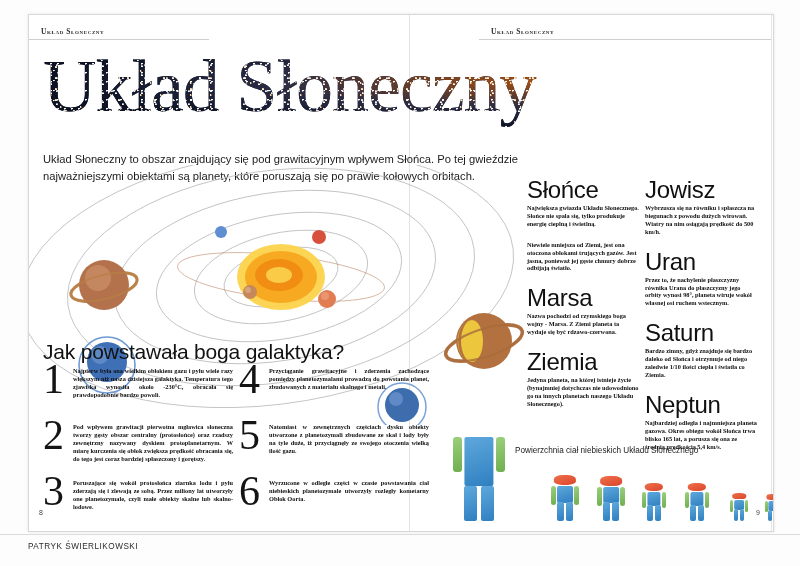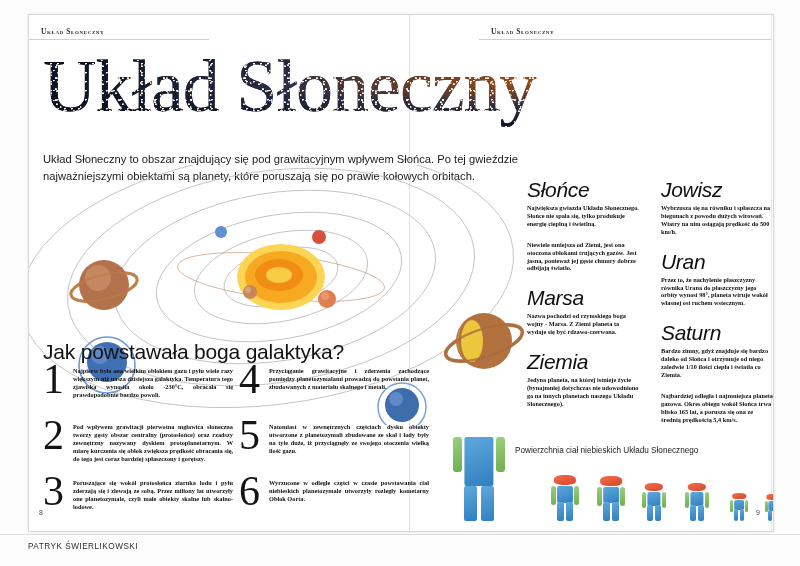--- a/index.html
+++ b/index.html
@@ -104,25 +104,25 @@
     font-family:"Liberation Serif", serif;
     font-size:6.3px;line-height:7.9px;font-weight:700;color:#101010;
     text-align:justify;
     padding-right:6px;
   }
 
   
   .planets{position:absolute;left:498px;top:162px;width:240px;}
   .p-col{position:absolute;top:0;width:112px;}
   .p-col.a{left:0;}
-  .p-col.b{left:134px;}
+  .p-col.b{left:118px;}
   .p-entry{margin-bottom:13px;}
   .p-name{
-    font-size:21px;line-height:25px;font-weight:400;color:#101010;
-    letter-spacing:-.3px;margin-bottom:2px;font-style:italic;
+    font-size:24px;line-height:25px;font-weight:400;color:#101010;
+    letter-spacing:-.3px;margin-bottom:2px;
   }
   .p-desc{
     font-family:"Liberation Serif", serif;
     font-size:6.3px;line-height:7.9px;font-weight:700;color:#101010;
     text-align:left;
   }
 
   
   .chart{position:absolute;left:414px;top:420px;width:330px;height:110px;}
   .chart-title{
@@ -311,20 +311,21 @@
         </div>
         <div class="p-entry">
           <div class="p-name">Uran</div>
           <div class="p-desc">Przez to, że nachylenie płaszczyzny równika Urana do płaszczyzny jego orbity wynosi 98°, planeta wiruje wokół własnej osi ruchem wstecznym.</div>
         </div>
         <div class="p-entry">
           <div class="p-name">Saturn</div>
           <div class="p-desc">Bardzo zimny, gdyż znajduje się bardzo daleko od Słońca i otrzymuje od niego zaledwie 1/10 ilości ciepła i światła co Ziemia.</div>
         </div>
         <div class="p-entry">
+          <div class="p-name">Neptun</div>
           <div class="p-desc">Najbardziej odległa i najmniejsza planeta gazowa. Okres obiegu wokół Słońca trwa blisko 165 lat, a porusza się ona ze średnią prędkością 5,4 km/s.</div>
         </div>
       </div>
     </div>
 
     <div class="chart">
       <div class="chart-title">Powierzchnia ciał niebieskich Układu Słonecznego</div>
       <div class="chart-bars" id="chart-bars">
           <div class="bar" style="left: 9.96px; width: 52.08px; height: 84px;">
             <div class="figure" style="width: 52.08px; height: 84px;">

